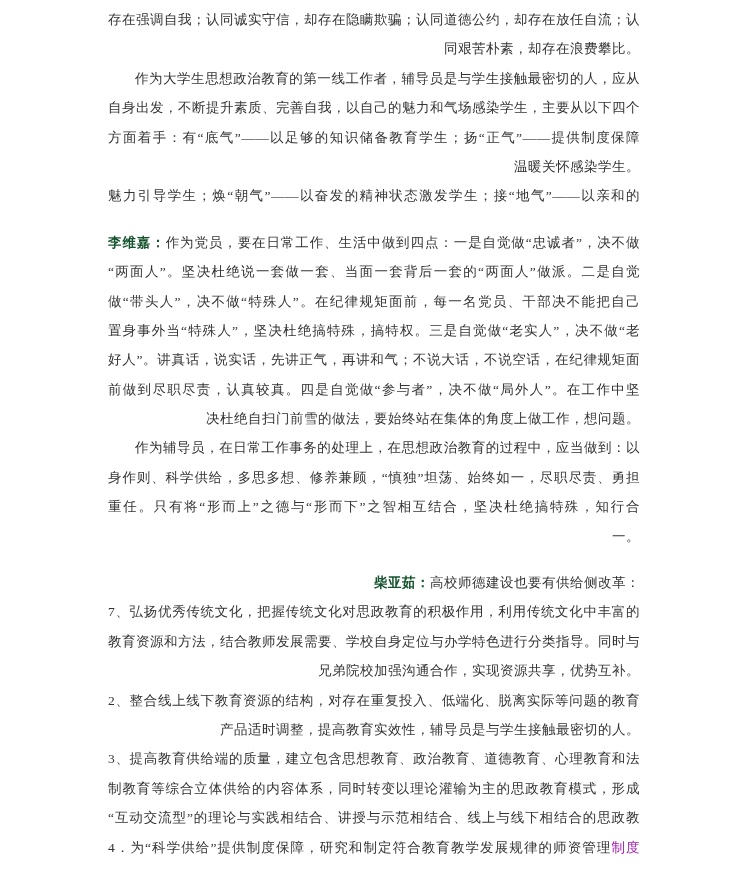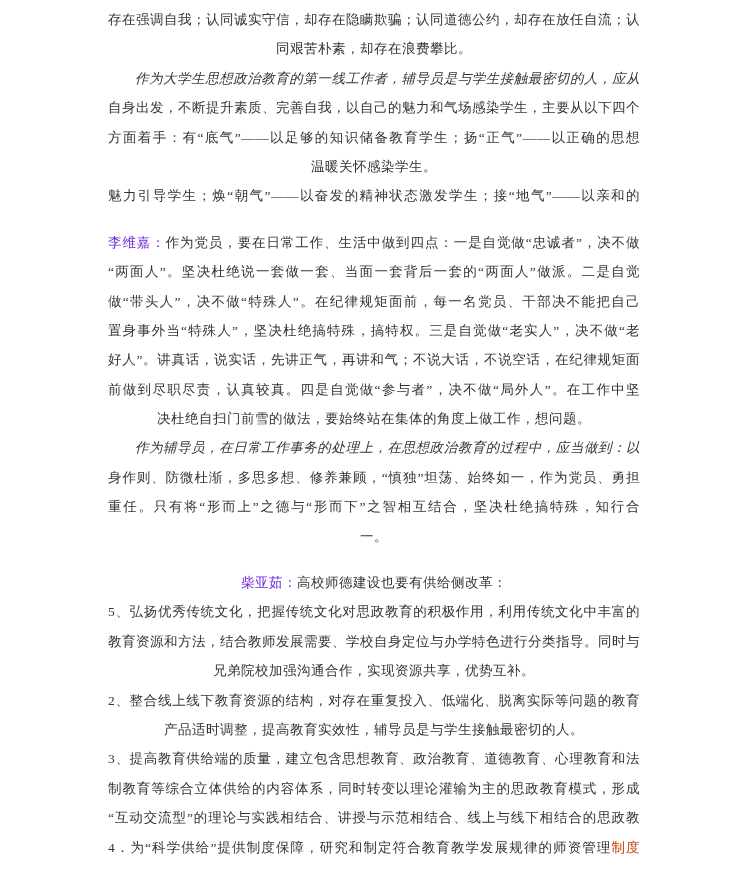--- a/index.html
+++ b/index.html
@@ -19,66 +19,66 @@
     font-family: "Liberation Serif", "DejaVu Serif", serif;
     font-size: 13.5px;
     color: #333333;
   }
   .section { margin: 0; }
   .section.gap { margin-top: 17px; }
   .line {
     height: 29.4px;
     line-height: 29.4px;
     overflow: hidden;
-    text-align: center;
+    text-align: right;
     letter-spacing: 0.5px;
   }
   .line.just {
     text-align: justify;
     text-align-last: justify;
   }
-  .line.indent { text-indent: 2em; font-style: italic; }
-  .line b { font-weight: normal; color: #6d28d9; }
-  .fade { color: #c2410c; }
+  .line.indent { text-indent: 2em; }
+  .line b { font-weight: bold; color: #14532d; }
+  .fade { color: #a21caf; }
 </style>
 </head>
 <body>
 
 <div class="page">
     <div class="section">
       <div class="line just">存在强调自我；认同诚实守信，却存在隐瞒欺骗；认同道德公约，却存在放任自流；认</div>
       <div class="line">同艰苦朴素，却存在浪费攀比。</div>
     </div>
     <div class="section">
       <div class="line just indent">作为大学生思想政治教育的第一线工作者，辅导员是与学生接触最密切的人，应从</div>
       <div class="line just">自身出发，不断提升素质、完善自我，以自己的魅力和气场感染学生，主要从以下四个</div>
-      <div class="line just">方面着手：有“底气”——以足够的知识储备教育学生；扬“正气”——以正确的思想</div>
+      <div class="line just">方面着手：有“底气”——以足够的知识储备教育学生；扬“正气”——提供制度保障</div>
       <div class="line">温暖关怀感染学生。</div>
       <div class="line just">魅力引导学生；焕“朝气”——以奋发的精神状态激发学生；接“地气”——以亲和的</div>
     </div>
     <div class="section gap">
       <div class="line just"><b>李维嘉：</b>作为党员，要在日常工作、生活中做到四点：一是自觉做“忠诚者”，决不做</div>
       <div class="line just">“两面人”。坚决杜绝说一套做一套、当面一套背后一套的“两面人”做派。二是自觉</div>
       <div class="line just">做“带头人”，决不做“特殊人”。在纪律规矩面前，每一名党员、干部决不能把自己</div>
       <div class="line just">置身事外当“特殊人”，坚决杜绝搞特殊，搞特权。三是自觉做“老实人”，决不做“老</div>
       <div class="line just">好人”。讲真话，说实话，先讲正气，再讲和气；不说大话，不说空话，在纪律规矩面</div>
       <div class="line just">前做到尽职尽责，认真较真。四是自觉做“参与者”，决不做“局外人”。在工作中坚</div>
       <div class="line">决杜绝自扫门前雪的做法，要始终站在集体的角度上做工作，想问题。</div>
     </div>
     <div class="section">
       <div class="line just indent">作为辅导员，在日常工作事务的处理上，在思想政治教育的过程中，应当做到：以</div>
-      <div class="line just">身作则、防微杜渐，多思多想、修养兼顾，“慎独”坦荡、始终如一，作为党员、勇担</div>
+      <div class="line just">身作则、科学供给，多思多想、修养兼顾，“慎独”坦荡、始终如一，尽职尽责、勇担</div>
       <div class="line just">重任。只有将“形而上”之德与“形而下”之智相互结合，坚决杜绝搞特殊，知行合</div>
       <div class="line">一。</div>
     </div>
     <div class="section gap">
       <div class="line"><b>柴亚茹：</b>高校师德建设也要有供给侧改革：</div>
     </div>
     <div class="section">
-      <div class="line just">5、弘扬优秀传统文化，把握传统文化对思政教育的积极作用，利用传统文化中丰富的</div>
+      <div class="line just">7、弘扬优秀传统文化，把握传统文化对思政教育的积极作用，利用传统文化中丰富的</div>
       <div class="line just">教育资源和方法，结合教师发展需要、学校自身定位与办学特色进行分类指导。同时与</div>
       <div class="line">兄弟院校加强沟通合作，实现资源共享，优势互补。</div>
     </div>
     <div class="section">
       <div class="line just">2、整合线上线下教育资源的结构，对存在重复投入、低端化、脱离实际等问题的教育</div>
       <div class="line">产品适时调整，提高教育实效性，辅导员是与学生接触最密切的人。</div>
     </div>
     <div class="section">
       <div class="line just">3、提高教育供给端的质量，建立包含思想教育、政治教育、道德教育、心理教育和法</div>
       <div class="line just">制教育等综合立体供给的内容体系，同时转变以理论灌输为主的思政教育模式，形成</div>

